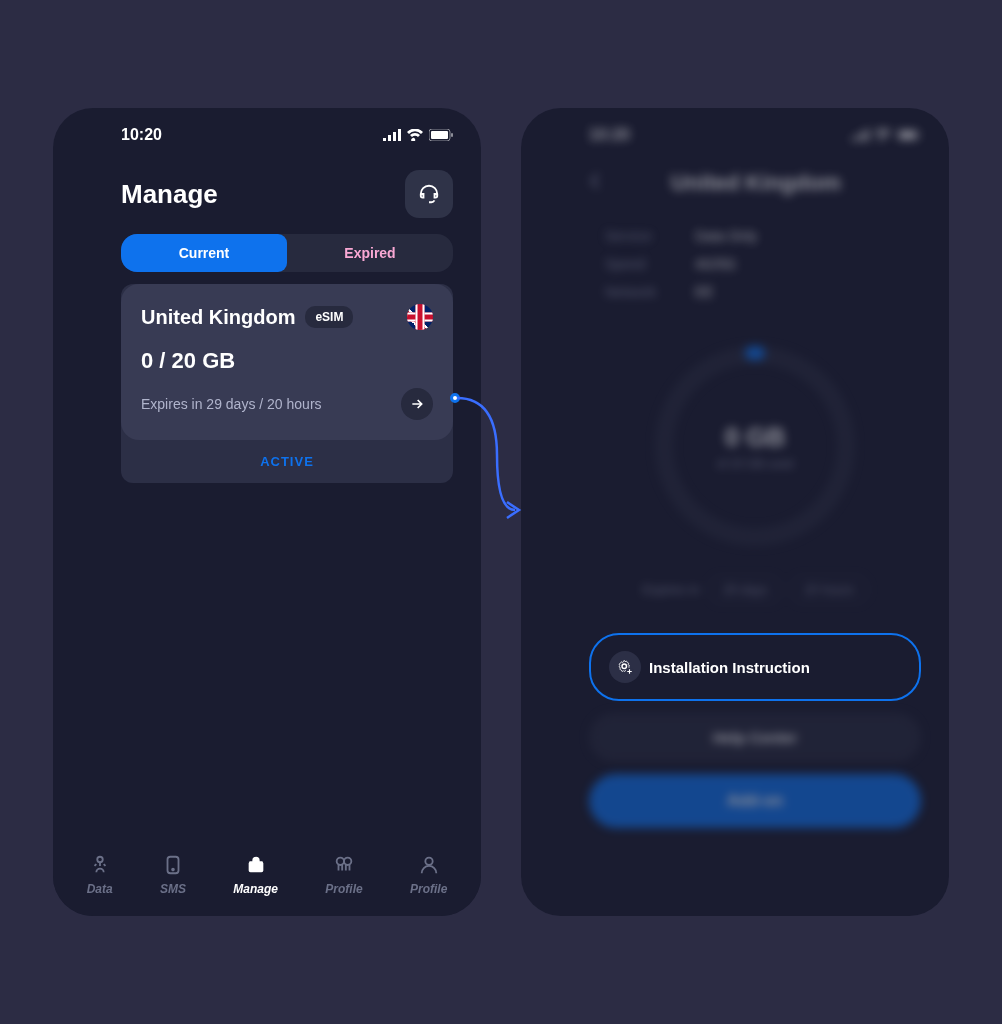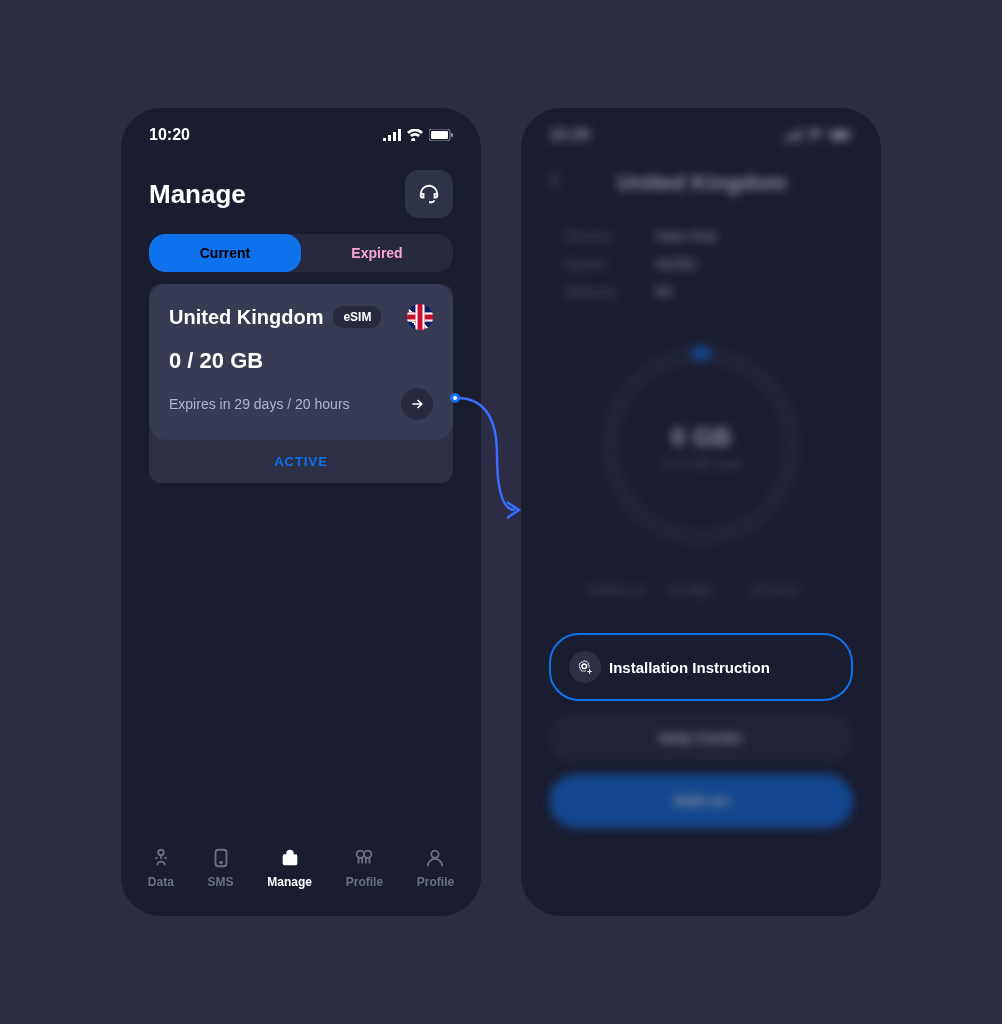--- a/index.html
+++ b/index.html
@@ -8,27 +8,28 @@
       background: #2c2c44;
       width: 1002px;
       height: 1024px;
       display: flex;
       justify-content: center;
       align-items: center;
       gap: 40px;
       border-radius: 30px;
     }
     .phone {
-      width: 360px;
+      width: 428px;
       height: 808px;
       background: #1a1c30;
       border-radius: 40px;
       overflow: hidden;
       position: relative;
       color: #fff;
+      padding-left: 40px;
     }
     .phone.blurred > *:not(.sharp) {
       filter: blur(5px);
       opacity: 0.5;
     }
     .status-bar {
       display: flex;
       justify-content: space-between;
       align-items: center;
       padding: 18px 28px 10px;
@@ -59,22 +60,22 @@
     .tab {
       flex: 1;
       text-align: center;
       padding: 11px;
       font-size: 14px;
       font-weight: 600;
       color: #f9a8d4;
     }
     .tab.active {
       background: #0e72ed;
-      color: #000000;
-      border-radius: 16px;
+      color: #ffffff;
+      border-radius: 9px;
     }
     .card {
       margin: 12px 28px;
       background: #2c2f46;
       border-radius: 12px;
       overflow: hidden;
     }
     .card-content {
       background: #383b54;
       padding: 20px;
@@ -134,25 +135,26 @@
     .card-footer {
       text-align: center;
       padding: 14px;
       color: #0e72ed;
       font-weight: 700;
       font-size: 13px;
       letter-spacing: 1px;
     }
     .bottom-nav {
       position: absolute;
-      bottom: 7px; left: 0; right: 0;
+      bottom: 0; left: 0; right: 0;
       display: flex;
       justify-content: space-around;
       padding: 16px 10px 20px;
       background: #1a1c30;
+      font-style: italic;
     }
     .nav-item {
       display: flex;
       flex-direction: column;
       align-items: center;
       gap: 6px;
       color: #6b7088;
       font-size: 12px;
       font-weight: 600;
     }

